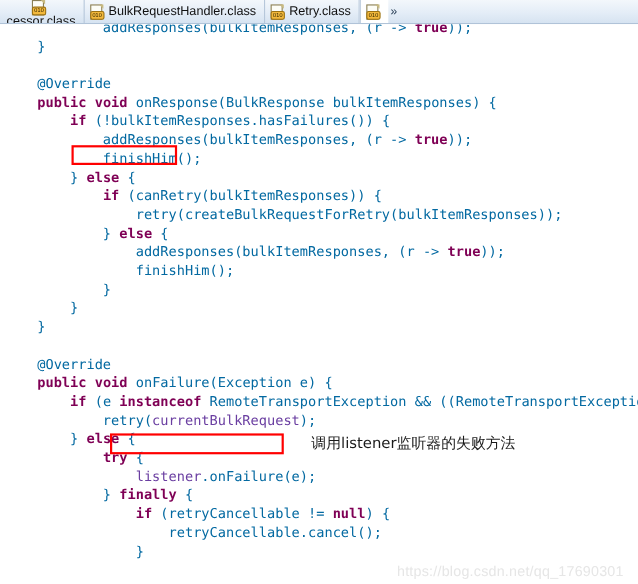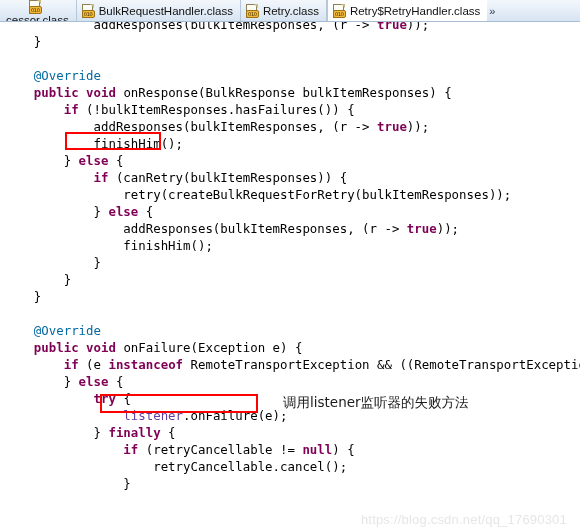--- a/index.html
+++ b/index.html
@@ -122,21 +122,21 @@
     white-space: pre;
     color: #000000;
     padding-left: 4px;
     box-sizing: border-box;
   }
 
   .kw   { color: #7f0055; font-weight: bold; }
   .cmt  { color: #3f7f5f; }
   .ann  { color: #0369a1; }
   .loc  { color: #6a3ea1; }
-  .pln  { color: #000000; }
+  .pln  { color: #0369a1; }
 
   
   .redbox {
     position: absolute;
     border: 2px solid #ff0000;
     box-sizing: border-box;
     pointer-events: none;
   }
 
   
@@ -190,21 +190,20 @@
     </span>
     <span class="tablabel">Retry.class</span>
   </div>
 
   <div class="tab active">
     <span class="classicon">
       <span class="sheet"></span>
         <span class="fold"></span>
       <span class="bits">010</span>
     </span>
-    <span class="tablabel">Retry$RetryHandler.class</span>
   </div>
 
   <div class="tabmore">»</div>
 </div>
 
 <div class="editor">
   <div class="codelayer" id="codelayer">
       <div class="line"><span class="pln">            addResponses(bulkItemResponses, (r -&gt; </span><span class="kw">true</span><span class="pln">));</span></div>
       <div class="line"><span class="pln">    }</span></div>
       <div class="line">&nbsp;</div>
@@ -219,20 +218,21 @@
       <div class="line"><span class="pln">            } </span><span class="kw">else</span><span class="pln"> {</span></div>
       <div class="line"><span class="pln">                addResponses(bulkItemResponses, (r -&gt; </span><span class="kw">true</span><span class="pln">));</span></div>
       <div class="line"><span class="pln">                finishHim();</span></div>
       <div class="line"><span class="pln">            }</span></div>
       <div class="line"><span class="pln">        }</span></div>
       <div class="line"><span class="pln">    }</span></div>
       <div class="line">&nbsp;</div>
       <div class="line"><span class="pln">    </span><span class="ann">@Override</span></div>
       <div class="line"><span class="pln">    </span><span class="kw">public</span><span class="pln"> </span><span class="kw">void</span><span class="pln"> onFailure(Exception e) {</span></div>
       <div class="line"><span class="pln">        </span><span class="kw">if</span><span class="pln"> (e </span><span class="kw">instanceof</span><span class="pln"> RemoteTransportException &amp;&amp; ((RemoteTransportException) e).s</span></div>
+      <div class="line"><span class="pln">            retry(</span><span class="loc">currentBulkRequest</span><span class="pln">);</span></div>
       <div class="line"><span class="pln">        } </span><span class="kw">else</span><span class="pln"> {</span></div>
       <div class="line"><span class="pln">            </span><span class="kw">try</span><span class="pln"> {</span></div>
       <div class="line"><span class="pln">                </span><span class="loc">listener</span><span class="pln">.onFailure(e);</span></div>
       <div class="line"><span class="pln">            } </span><span class="kw">finally</span><span class="pln"> {</span></div>
       <div class="line"><span class="pln">                </span><span class="kw">if</span><span class="pln"> (retryCancellable != </span><span class="kw">null</span><span class="pln">) {</span></div>
       <div class="line"><span class="pln">                    retryCancellable.cancel();</span></div>
       <div class="line"><span class="pln">                }</span></div>
     </div>
 
   <div class="redbox" id="box0" style="left: 65px; top: 110px; width: 96px; height: 18px; border-color: rgb(255, 0, 0);"></div>

